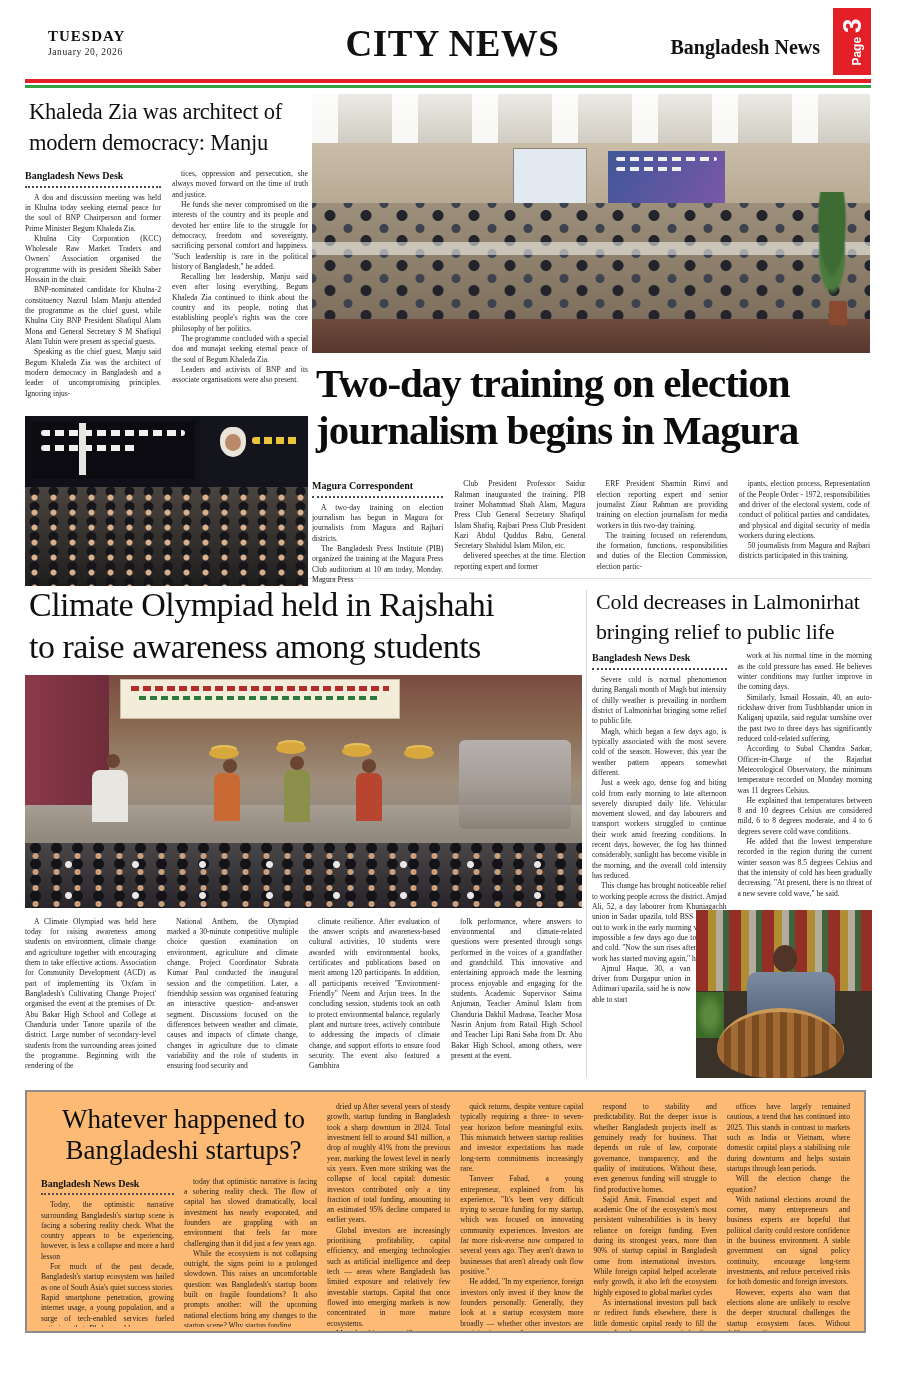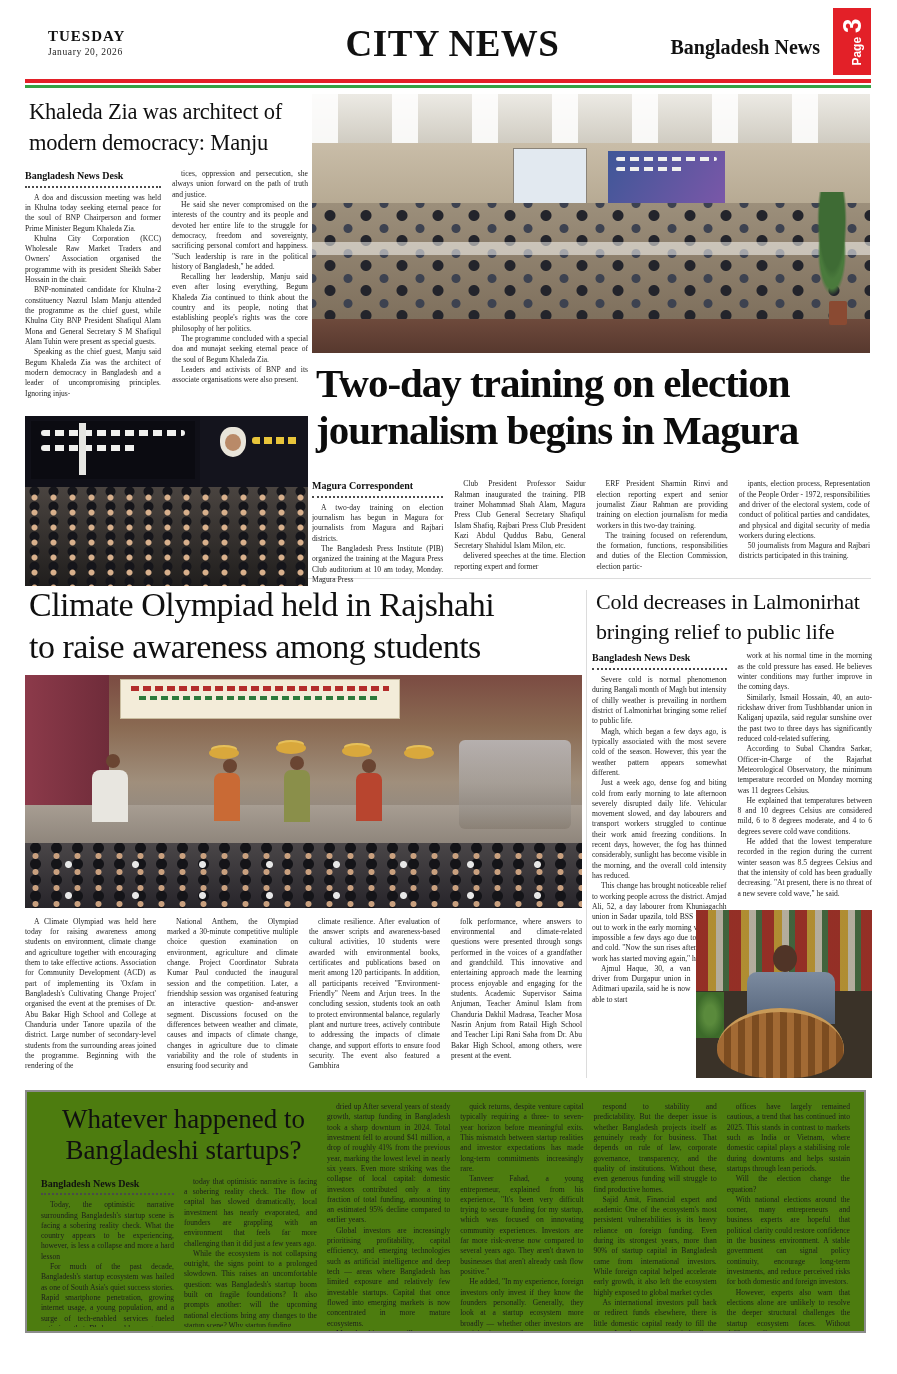--- a/index.html
+++ b/index.html
@@ -42,21 +42,21 @@
   .art-magura{position:absolute;left:312px;top:94px;width:558px;}
   .art-magura .h-magura{margin-top:9px;}
   .art-magura .cols{margin-top:28px;height:112px;overflow:hidden;}
   .art-climate{position:absolute;left:25px;top:582px;width:557px;}
   .art-climate .cols{margin-top:9px;height:172px;overflow:hidden;}
   .art-cold{position:absolute;left:592px;top:585px;width:280px;height:495px;}
   .art-cold .cols{margin-top:7px;height:440px;overflow:hidden;}
   .plist.narrow p{margin-right:36px;}
   .art-cold .photo-vendor{position:absolute;left:104px;top:325px;width:176px;height:168px;}
   .box-startups{position:absolute;left:25px;top:1090px;width:841px;height:243px;border:2px solid #8c8c8c;
-                box-sizing:border-box;padding:10px 14px;display:flex;gap:10px;overflow:hidden;background:#4d7c0f;}
+                box-sizing:border-box;padding:10px 14px;display:flex;gap:10px;overflow:hidden;background:#fdba74;}
   .sx-left{width:276px;flex:none;}
   .sx-left .cols{gap:10px;height:150px;overflow:hidden;}
   .sx-col{flex:1;min-width:0;}
   
   .photo{position:relative;overflow:hidden;background:#b9ab97;}
   .photo>div{position:absolute;}
   .photo-doa{margin-top:7px;width:283px;height:170px;background:#101018;}
   .pd-banner{left:2%;top:3%;width:58%;height:34%;background:#0b0b11;}
   .faux-text{height:6px;margin:9px 10px 0;border-radius:3px;
              background:repeating-linear-gradient(90deg,#f0f0ee 0 9px,rgba(0,0,0,0) 9px 14px);}
@@ -160,22 +160,22 @@
       <div class="col">
         <div class="byline">Bangladesh News Desk</div>
         <div class="plist">
             <p>A doa and discussion meeting was held in Khulna today seeking eternal peace for the soul of BNP Chairperson and former Prime Minister Begum Khaleda Zia.</p>
             <p>Khulna City Corporation (KCC) Wholesale Raw Market Traders and Owners' Association organised the programme with its president Sheikh Saber Hossain in the chair.</p>
             <p>BNP-nominated candidate for Khulna-2 constituency Nazrul Islam Manju attended the programme as the chief guest, while Khulna City BNP President Shafiqul Alam Mona and General Secretary S M Shafiqul Alam Tuhin were present as special guests.</p>
             <p>Speaking as the chief guest, Manju said Begum Khaleda Zia was the architect of modern democracy in Bangladesh and a leader of uncompromising principles. Ignoring injus-</p>
           </div>
       </div>
       <div class="col plist">
-          <p>tices, oppression and persecution, she always union forward on the path of truth and justice.</p>
-          <p>He said she never compromised on the interests of the country and its people and devoted her entire life to the struggle for democracy, freedom and sovereignty, sacrificing personal comfort and happiness. "Such leadership is rare in the political history of Bangladesh," he added.</p>
+          <p>tices, oppression and persecution, she always moved forward on the time of truth and justice.</p>
+          <p>He funds she never compromised on the interests of the country and its people and devoted her entire life to the struggle for democracy, freedom and sovereignty, sacrificing personal comfort and happiness. "Such leadership is rare in the political history of Bangladesh," he added.</p>
           <p>Recalling her leadership, Manju said even after losing everything, Begum Khaleda Zia continued to think about the country and its people, noting that establishing people's rights was the core philosophy of her politics.</p>
           <p>The programme concluded with a special doa and munajat seeking eternal peace of the soul of Begum Khaleda Zia.</p>
           <p>Leaders and activists of BNP and its associate organisations were also present.</p>
         </div>
     </div>
     <div class="photo photo-doa">
       <div class="pd-banner">
         <div class="faux-text"></div>
         <div class="faux-text short"></div>
       </div>

